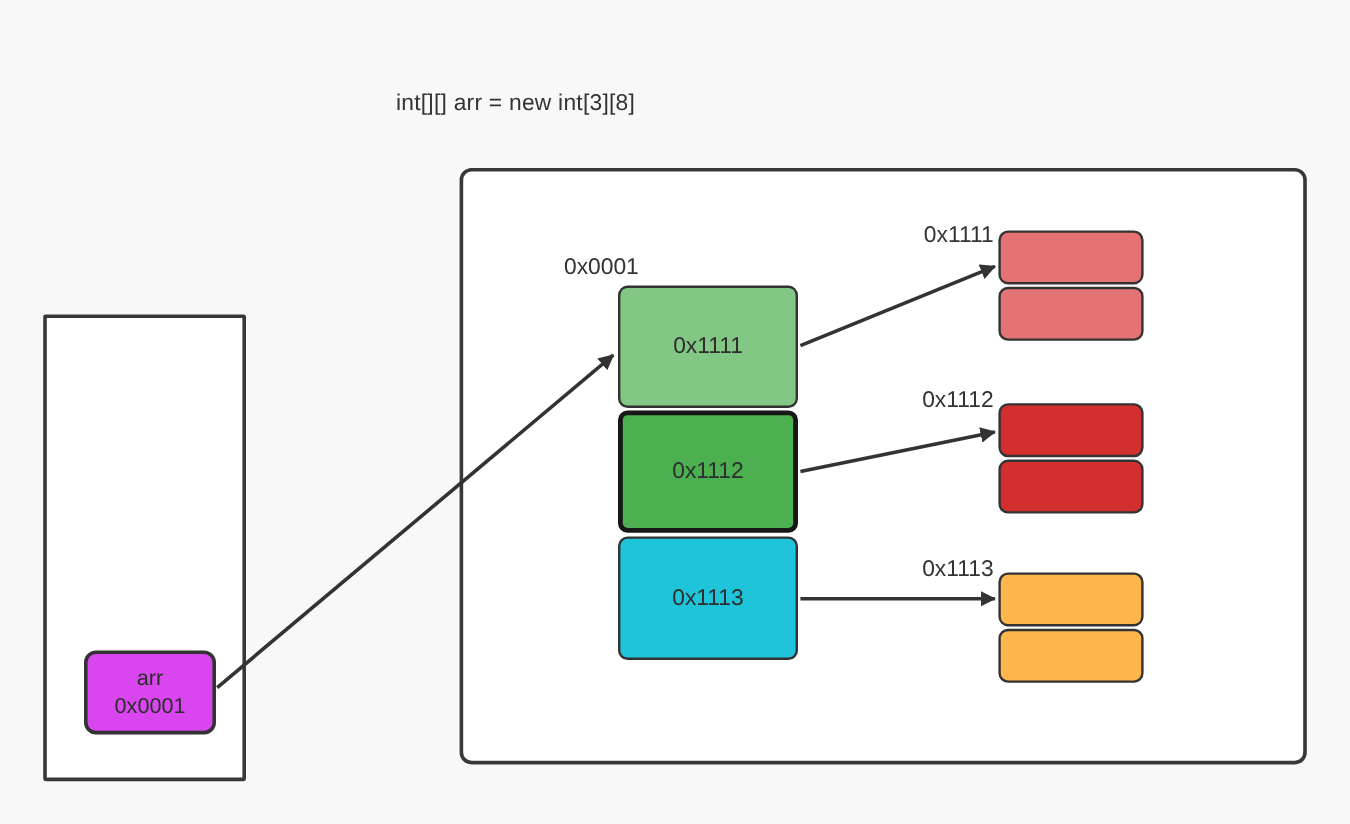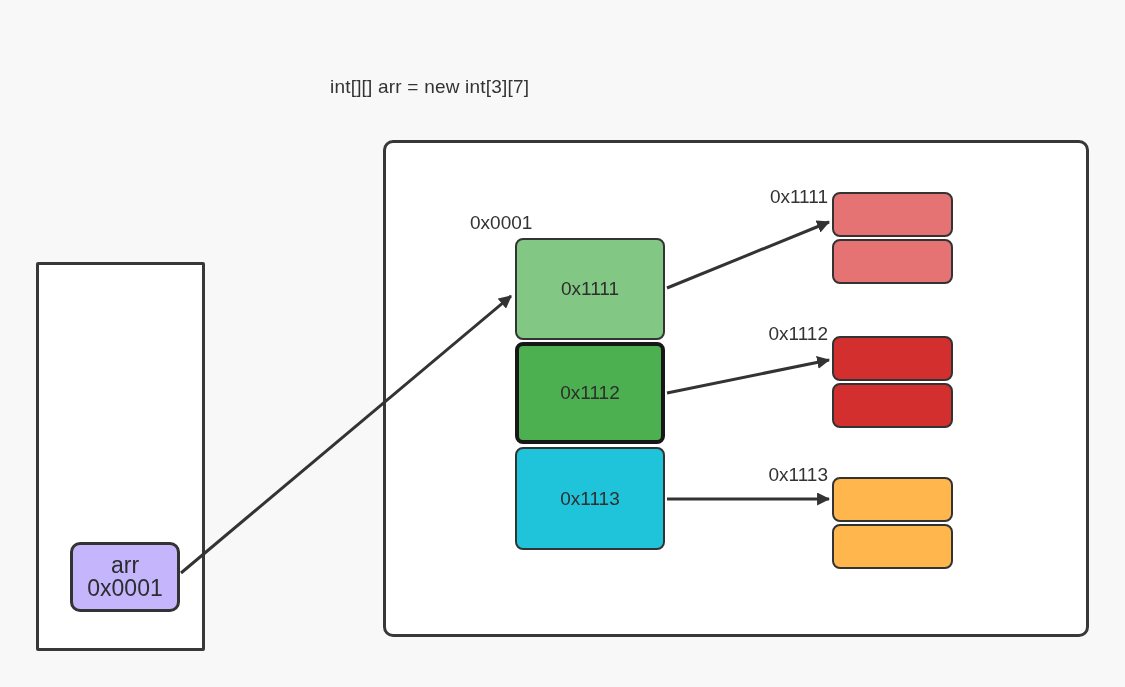--- a/index.html
+++ b/index.html
@@ -26,23 +26,23 @@
   }
   .heap-box{
     position:absolute;left:383px;top:140px;width:700px;height:491px;
     background:#ffffff;border:3px solid #383838;border-radius:10px;
   }
 
   
   .var-box{
     position:absolute;left:70px;top:542px;width:110px;height:70px;
     box-sizing:border-box;
-    background:#c4b5fd;border:3px solid #333;border-radius:10px;
+    background:#d946ef;border:3px solid #333;border-radius:10px;
     display:flex;flex-direction:column;align-items:center;justify-content:center;
-    font-size:23px;line-height:23px;color:#2d2d2d;
+    font-size:18px;line-height:23px;color:#2d2d2d;
   }
 
   
   .heap-array-label{
     position:absolute;left:470px;top:212px;
     font-size:19px;color:#333;
   }
 
   
   .cell{
@@ -76,21 +76,21 @@
   .g2-s0{top:477px;} .g2-s1{top:524px;}
 
   
   svg.arrows{position:absolute;inset:0;pointer-events:none;z-index:5;}
 </style>
 </head>
 <body>
 
 <div id="canvas">
 
-  <div class="title">int[][] arr = new int[3][7]</div>
+  <div class="title">int[][] arr = new int[3][8]</div>
 
   <div class="stack-frame"></div>
 
   <div class="heap-box"></div>
 
   <div class="var-box">
     <span>arr</span>
     <span>0x0001</span>
   </div>
 

